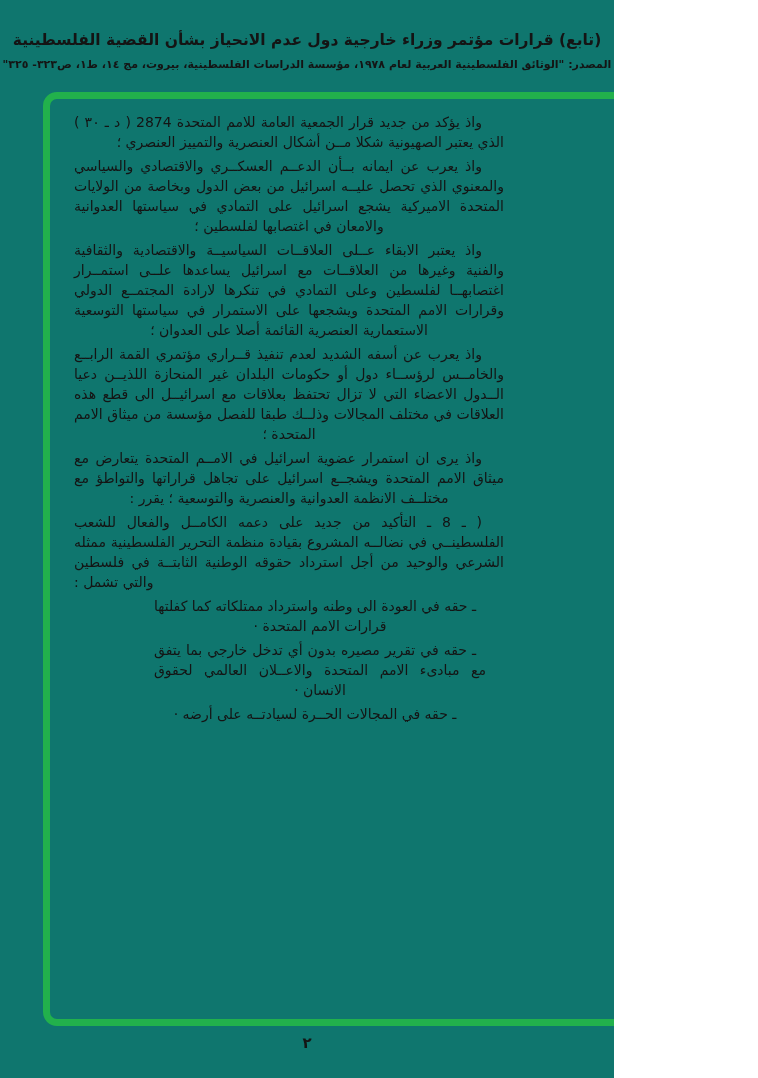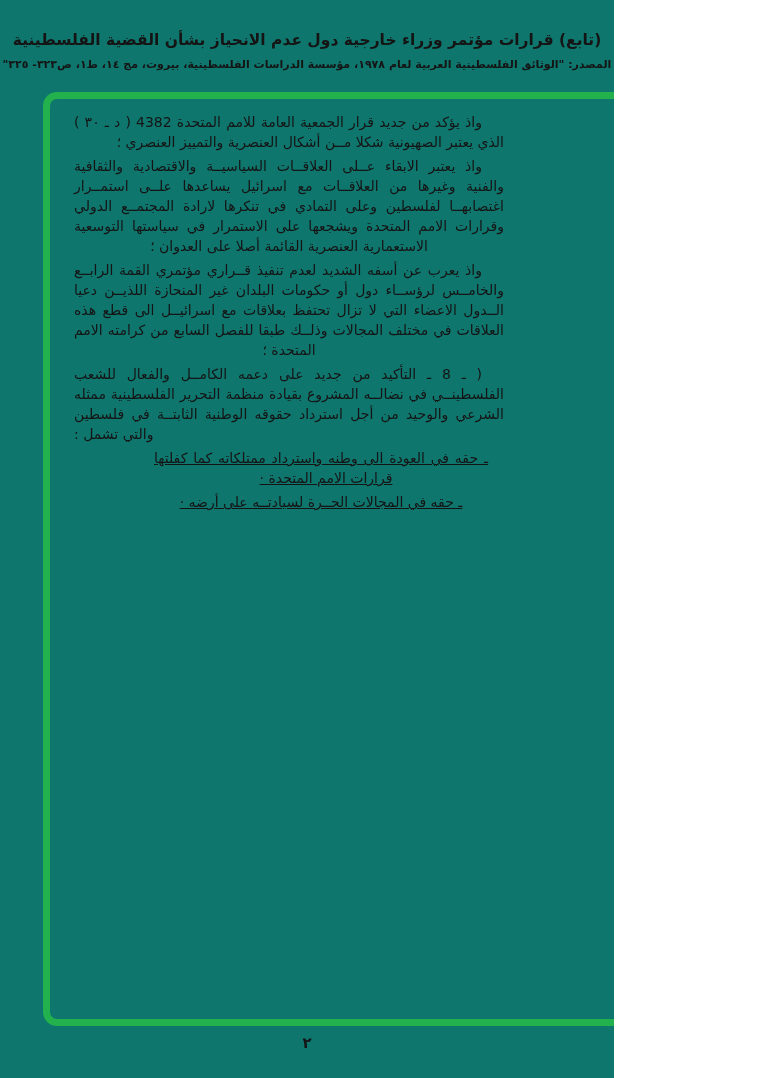--- a/index.html
+++ b/index.html
@@ -44,24 +44,23 @@
     line-height:20px;
   }
   .para{
     margin:0 0 4px 0;
     text-align:justify;
     text-justify:inter-word;
     font-weight:500;
   }
   .type-body,.type-item{text-indent:22px;}
   .type-bullet{
-    margin-right:6px;
+    margin-right:18px;
     margin-left:80px;
     text-indent:10px;
-    text-decoration:underline;
   }
   .last-right{text-align-last:right;}
   .last-center{text-align-last:center;}
   .last-left{text-align-last:left;}
   
   .pagenum{
     position:absolute;top:1034px;left:0;right:0;
     text-align:center;
     font-size:15px;font-weight:bold;
   }
@@ -73,32 +72,35 @@
 
   <div class="hdr">
     <div class="hdr-title">(تابع)  قرارات مؤتمر وزراء خارجية دول عدم الانحياز بشأن القضية الفلسطينية</div>
     <div class="hdr-source">المصدر: "الوثائق الفلسطينية العربية لعام ١٩٧٨،  مؤسسة الدراسات الفلسطينية، بيروت، مج ١٤، ط١، ص٣٢٣- ٣٢٥"</div>
   </div>
 
   <div class="frame" style="border-color: rgb(34, 177, 76);"></div>
 
   <div class="textcol" dir="rtl">
 
-      <p class="para type-body last-right">واذ يؤكد من جديد قرار الجمعية العامة للامم المتحدة 4382 ( د ـ ٣٠ ) الذي يعتبر الصهيونية شكلا مــن أشكال العنصرية والتمييز العنصري ؛</p>
+      <p class="para type-body last-right">واذ يؤكد من جديد قرار الجمعية العامة للامم المتحدة 2874 ( د ـ ٣٠ ) الذي يعتبر الصهيونية شكلا مــن أشكال العنصرية والتمييز العنصري ؛</p>
 
 
+      <p class="para type-body last-center">واذ يعرب عن ايمانه بــأن الدعــم العسكــري والاقتصادي والسياسي والمعنوي الذي تحصل عليــه اسرائيل من بعض الدول وبخاصة من الولايات المتحدة الاميركية يشجع اسرائيل على التمادي في سياستها العدوانية والامعان في اغتصابها لفلسطين ؛</p>
 
       <p class="para type-body last-center">واذ يعتبر الابقاء عــلى العلاقــات السياسيــة والاقتصادية والثقافية والفنية وغيرها من العلاقــات مع اسرائيل يساعدها علــى استمــرار اغتصابهــا لفلسطين وعلى التمادي في تنكرها لارادة المجتمــع الدولي وقرارات الامم المتحدة ويشجعها على الاستمرار في سياستها التوسعية الاستعمارية العنصرية القائمة أصلا على العدوان ؛</p>
 
-      <p class="para type-body last-center">واذ يعرب عن أسفه الشديد لعدم تنفيذ قــراري مؤتمري القمة الرابــع والخامــس لرؤســاء دول أو حكومات البلدان غير المنحازة اللذيــن دعيا الــدول الاعضاء التي لا تزال تحتفظ بعلاقات مع اسرائيــل الى قطع هذه العلاقات في مختلف المجالات وذلــك طبقا للفصل السابع من كرامته الامم المتحدة ؛</p>
+      <p class="para type-body last-center">واذ يعرب عن أسفه الشديد لعدم تنفيذ قــراري مؤتمري القمة الرابــع والخامــس لرؤســاء دول أو حكومات البلدان غير المنحازة اللذيــن دعيا الــدول الاعضاء التي لا تزال تحتفظ بعلاقات مع اسرائيــل الى قطع هذه العلاقات في مختلف المجالات وذلــك طبقا للفصل مؤسسة من ميثاق الامم المتحدة ؛</p>
 
+      <p class="para type-body last-center">واذ يرى ان استمرار عضوية اسرائيل في الامــم المتحدة يتعارض مع ميثاق الامم المتحدة ويشجــع اسرائيل على تجاهل قراراتها والتواطؤ مع مختلــف الانظمة العدوانية والعنصرية والتوسعية ؛ يقرر :</p>
 
       <p class="para type-item last-left">( ـ 8 ـ التأكيد من جديد على دعمه الكامــل والفعال للشعب الفلسطينــي في نضالــه المشروع بقيادة منظمة التحرير الفلسطينية ممثله الشرعي والوحيد من أجل استرداد حقوقه الوطنية الثابتــة في فلسطين والتي تشمل :</p>
 
       <p class="para type-bullet last-center">ـ حقه في العودة الى وطنه واسترداد ممتلكاته كما كفلتها قرارات الامم المتحدة ·</p>
 
+      <p class="para type-bullet last-center">ـ حقه في تقرير مصيره بدون أي تدخل خارجي بما يتفق مع مبادىء الامم المتحدة والاعــلان العالمي لحقوق الانسان ·</p>
 
       <p class="para type-bullet last-center">ـ حقه في المجالات الحــرة لسيادتــه على أرضه ·</p>
     </div>
 
   <div class="pagenum">٢</div>
 
 </div>
 
 </body></html>

